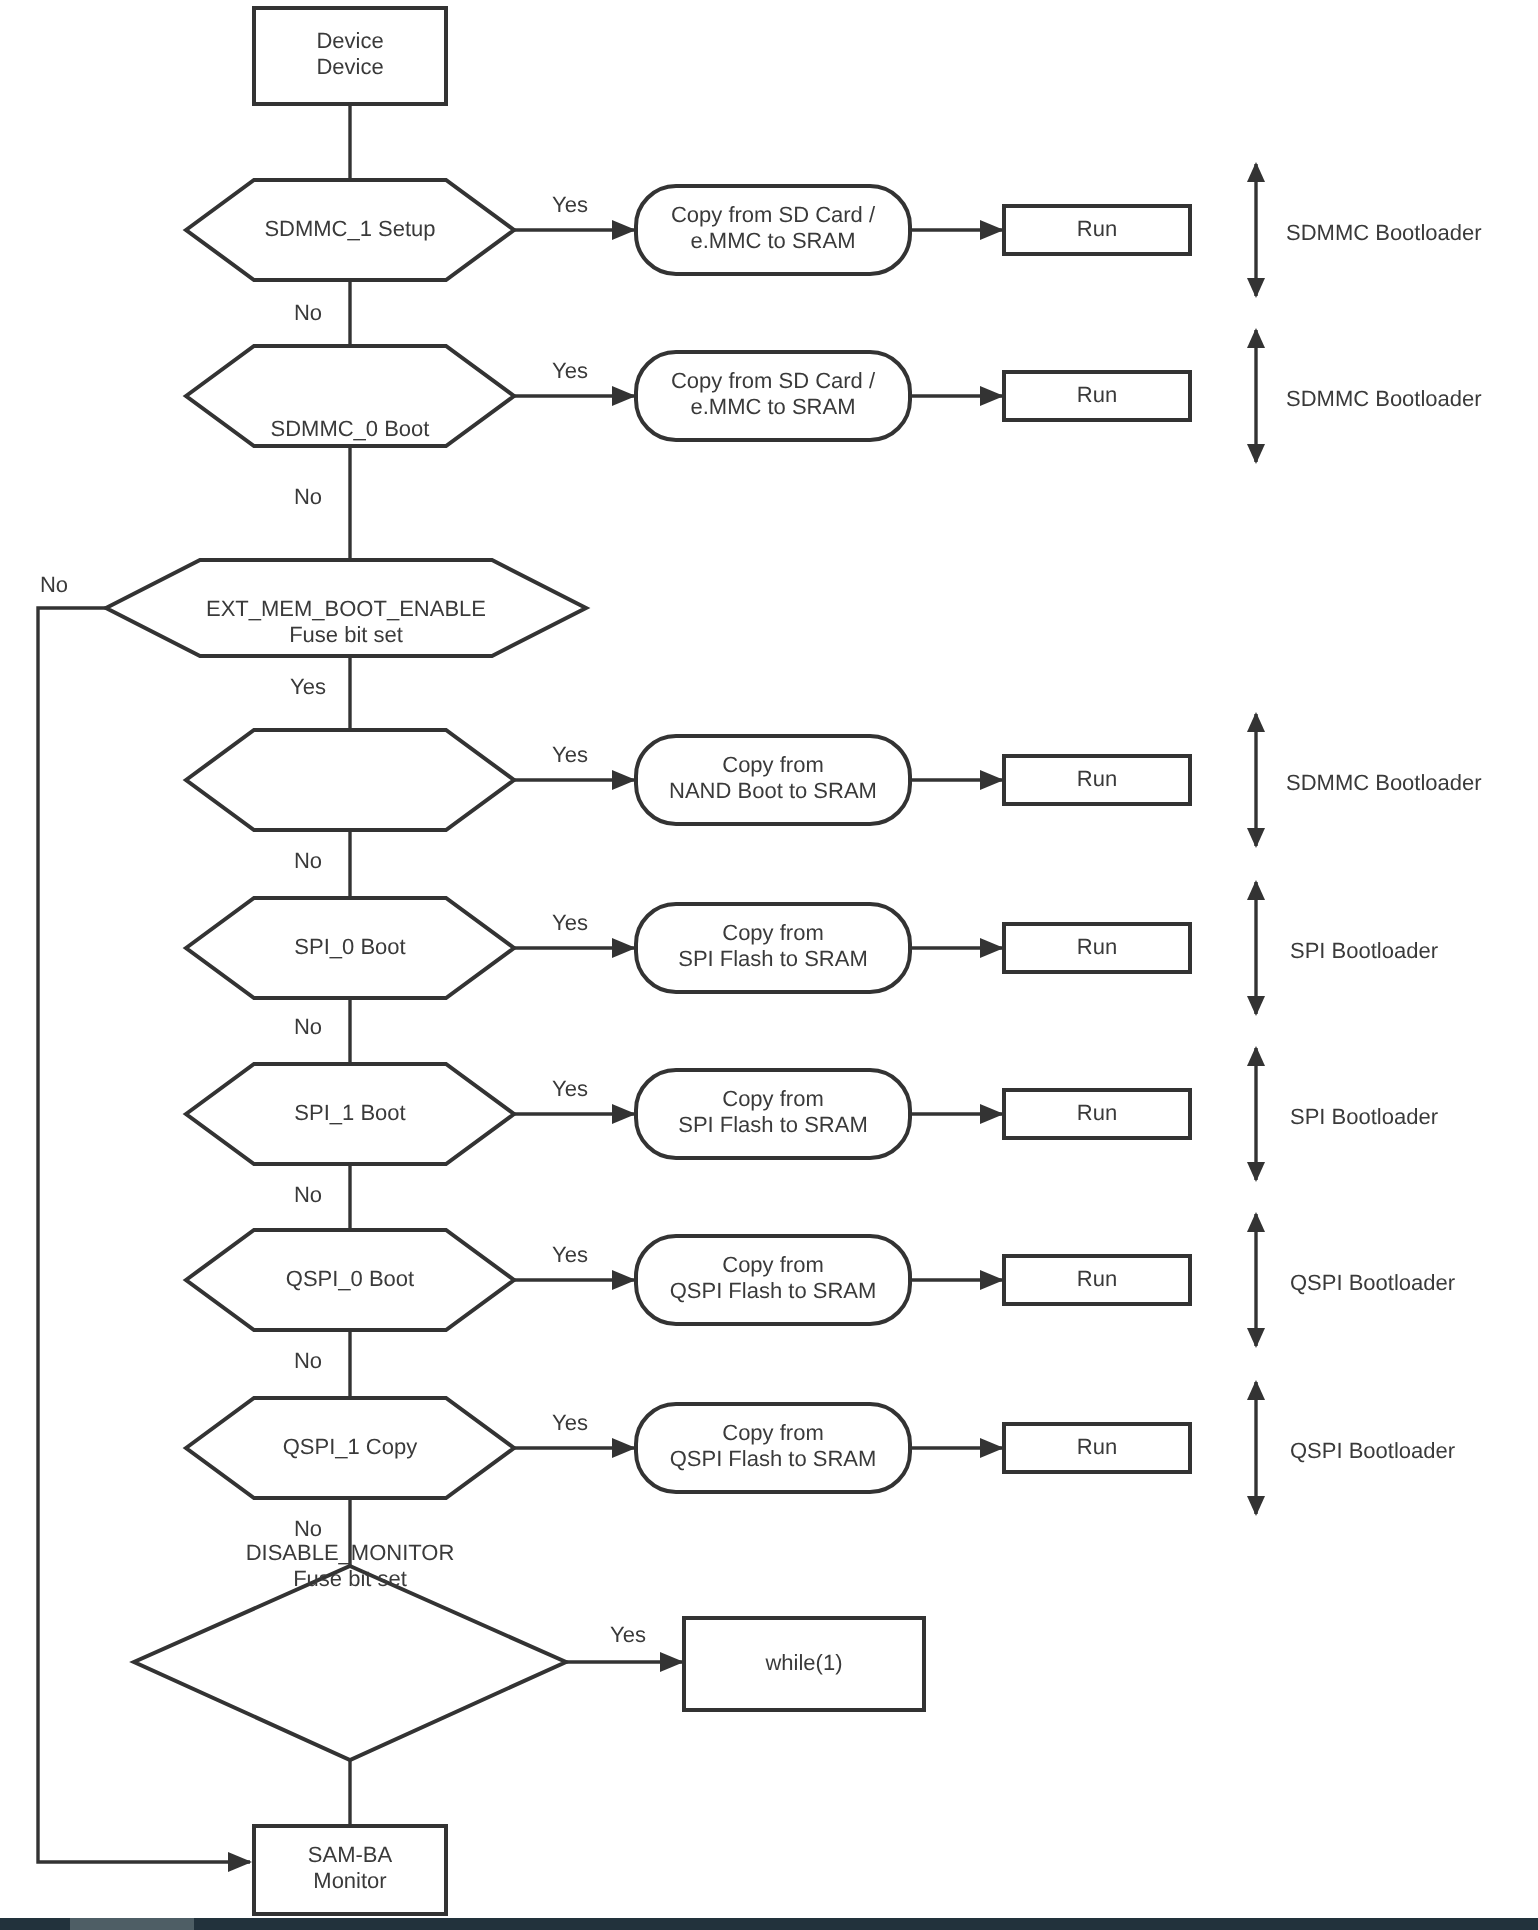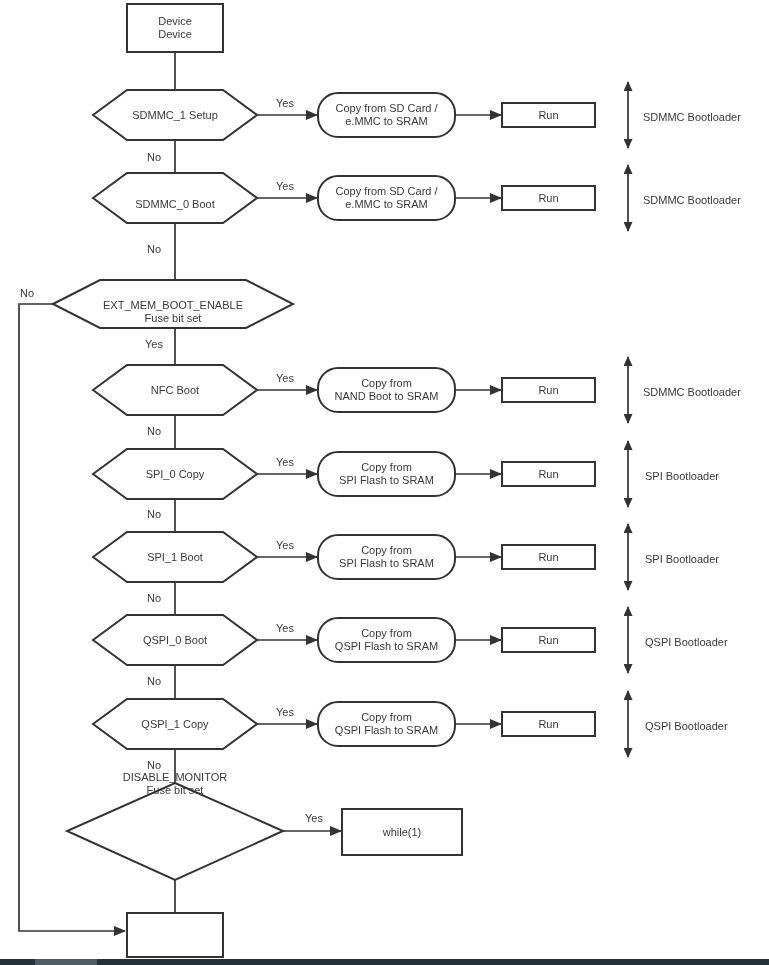--- a/index.html
+++ b/index.html
@@ -140,21 +140,21 @@
   <div class="lbl" style="left:502px;top:103px;width:93px;height:24px">
       <span>Run</span>
     </div>
   <div class="lbl left" style="left:643px;top:106px;width:126px;height:18px">
       <span>SDMMC Bootloader</span>
     </div>
   <div class="lbl" style="left:133px;top:149px;width:42px;height:16px">
       <span>No</span>
     </div>
 
-  <div class="lbl" style="left:93px;top:179px;width:164px;height:50px">
+  <div class="lbl" style="left:93px;top:190px;width:164px;height:50px">
       <span>SDMMC_0 Boot</span>
     </div>
   <div class="lbl" style="left:262px;top:179px;width:46px;height:14px">
       <span>Yes</span>
     </div>
   <div class="lbl" style="left:318px;top:176px;width:137px;height:44px">
     <span>Copy from SD Card /</span>
       <span>e.MMC to SRAM</span>
   </div>
   <div class="lbl" style="left:502px;top:186px;width:93px;height:24px">
@@ -171,42 +171,39 @@
       <span>No</span>
     </div>
   <div class="lbl" style="left:53px;top:288px;width:240px;height:48px">
     <span>EXT_MEM_BOOT_ENABLE</span>
       <span>Fuse bit set</span>
   </div>
   <div class="lbl" style="left:133px;top:336px;width:42px;height:16px">
       <span>Yes</span>
     </div>
 
-  <div class="lbl" style="left:93px;top:365px;width:164px;height:50px">
-      <span>NFC Boot</span>
-    </div>
   <div class="lbl" style="left:262px;top:371px;width:46px;height:14px">
       <span>Yes</span>
     </div>
   <div class="lbl" style="left:318px;top:368px;width:137px;height:44px">
     <span>Copy from</span>
       <span>NAND Boot to SRAM</span>
   </div>
   <div class="lbl" style="left:502px;top:378px;width:93px;height:24px">
       <span>Run</span>
     </div>
   <div class="lbl left" style="left:643px;top:381px;width:126px;height:18px">
       <span>SDMMC Bootloader</span>
     </div>
   <div class="lbl" style="left:133px;top:423px;width:42px;height:16px">
       <span>No</span>
     </div>
 
   <div class="lbl" style="left:93px;top:449px;width:164px;height:50px">
-      <span>SPI_0 Copy</span>
+      <span>SPI_0 Boot</span>
     </div>
   <div class="lbl" style="left:262px;top:455px;width:46px;height:14px">
       <span>Yes</span>
     </div>
   <div class="lbl" style="left:318px;top:452px;width:137px;height:44px">
     <span>Copy from</span>
       <span>SPI Flash to SRAM</span>
   </div>
   <div class="lbl" style="left:502px;top:462px;width:93px;height:24px">
       <span>Run</span>
@@ -282,18 +279,22 @@
     <span>DISABLE_MONITOR</span>
       <span>Fuse bit set</span>
   </div>
   <div class="lbl" style="left:294px;top:810px;width:40px;height:16px">
       <span>Yes</span>
     </div>
   <div class="lbl" style="left:342px;top:809px;width:120px;height:46px">
       <span>while(1)</span>
     </div>
 
+  <div class="lbl" style="left:127px;top:913px;width:96px;height:44px">
+    <span>SAM-BA</span>
+      <span>Monitor</span>
+  </div>
 
   <div class="footer-bar">
     <div class="footer-seg"></div>
   </div>
 
 </div>
 
 </body></html>

